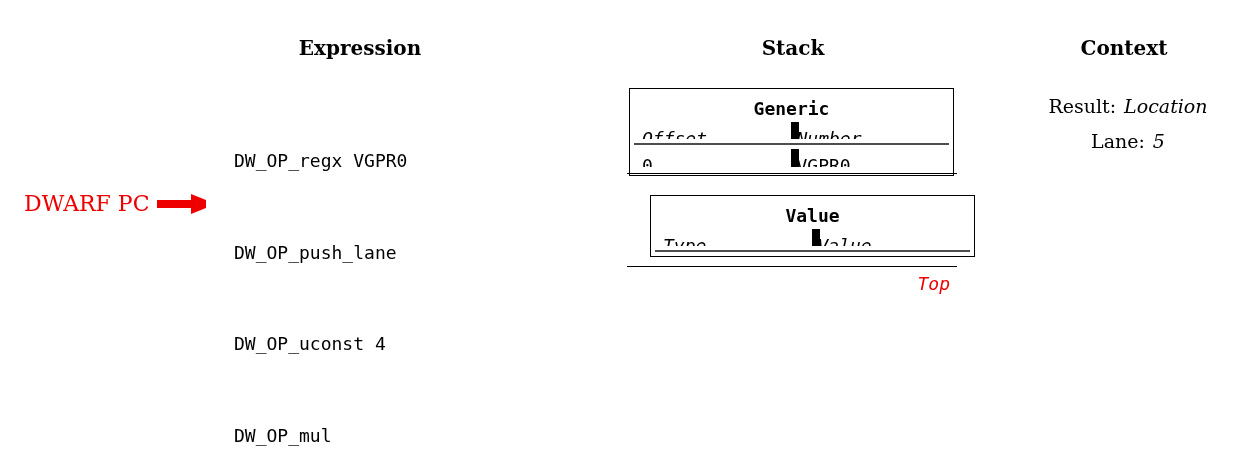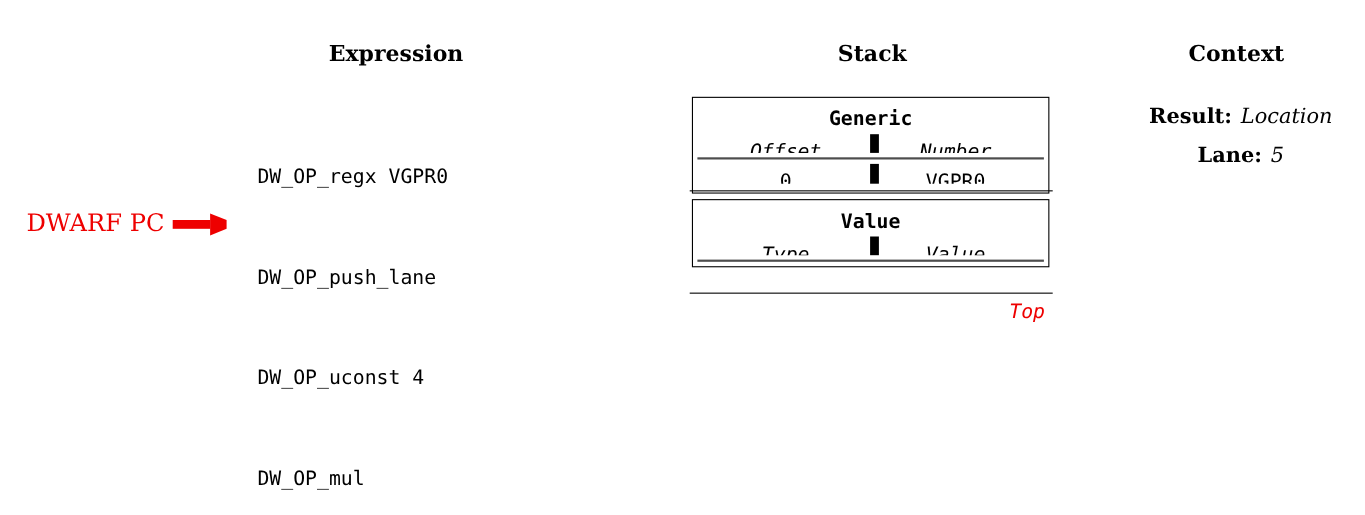--- a/index.html
+++ b/index.html
@@ -82,33 +82,32 @@
   .stack-table {
     position: absolute;
     left: 621px;
     width: 325px;
     border: 1.5px solid var(--table-border);
     background: #fff;
     font-family: "DejaVu Sans Mono", monospace;
     font-size: 18px;
   }
   #table-register { top: 80px; }
-  #table-value    { top: 173px; }
+  #table-value    { top: 187px; margin-left: 21px; }
   .st-title {
     height: 25px;
     line-height: 24px;
     text-align: center;
     font-weight: bold;
   }
   .st-row {
     display: grid;
     grid-template-columns: 1fr 2px 1fr;
     height: 26px;
     line-height: 25px;
-    text-align: center;
   }
   .st-colhead {
     height: 27px;
     line-height: 25px;
     font-style: italic;
     border-bottom: 2px solid var(--header-separator);
   }
   .st-vdiv { background: var(--table-border); height: 100%; }
   .st-cell { overflow: hidden; }
   .st-cell.accent { color: var(--accent-red); }
@@ -140,21 +139,21 @@
   #context-block {
     position: absolute;
     left: 999px;
     top: 77px;
     width: 242px;
     text-align: center;
     font-family: "DejaVu Serif", serif;
     font-size: 19px;
     line-height: 27px;
   }
-  .ctx-label { font-weight: bold; margin-top: 20px; }
+  .ctx-label { font-weight: normal; margin-top: 20px; }
   .ctx-value { font-style: italic; }
 </style>
 </head>
 <body>
 
 <div id="canvas">
 
   <div class="col-header" id="hdr-expression">Expression</div>
   <div class="col-header" id="hdr-context">Context</div>
   <div class="col-header" id="hdr-stack">Stack</div>

